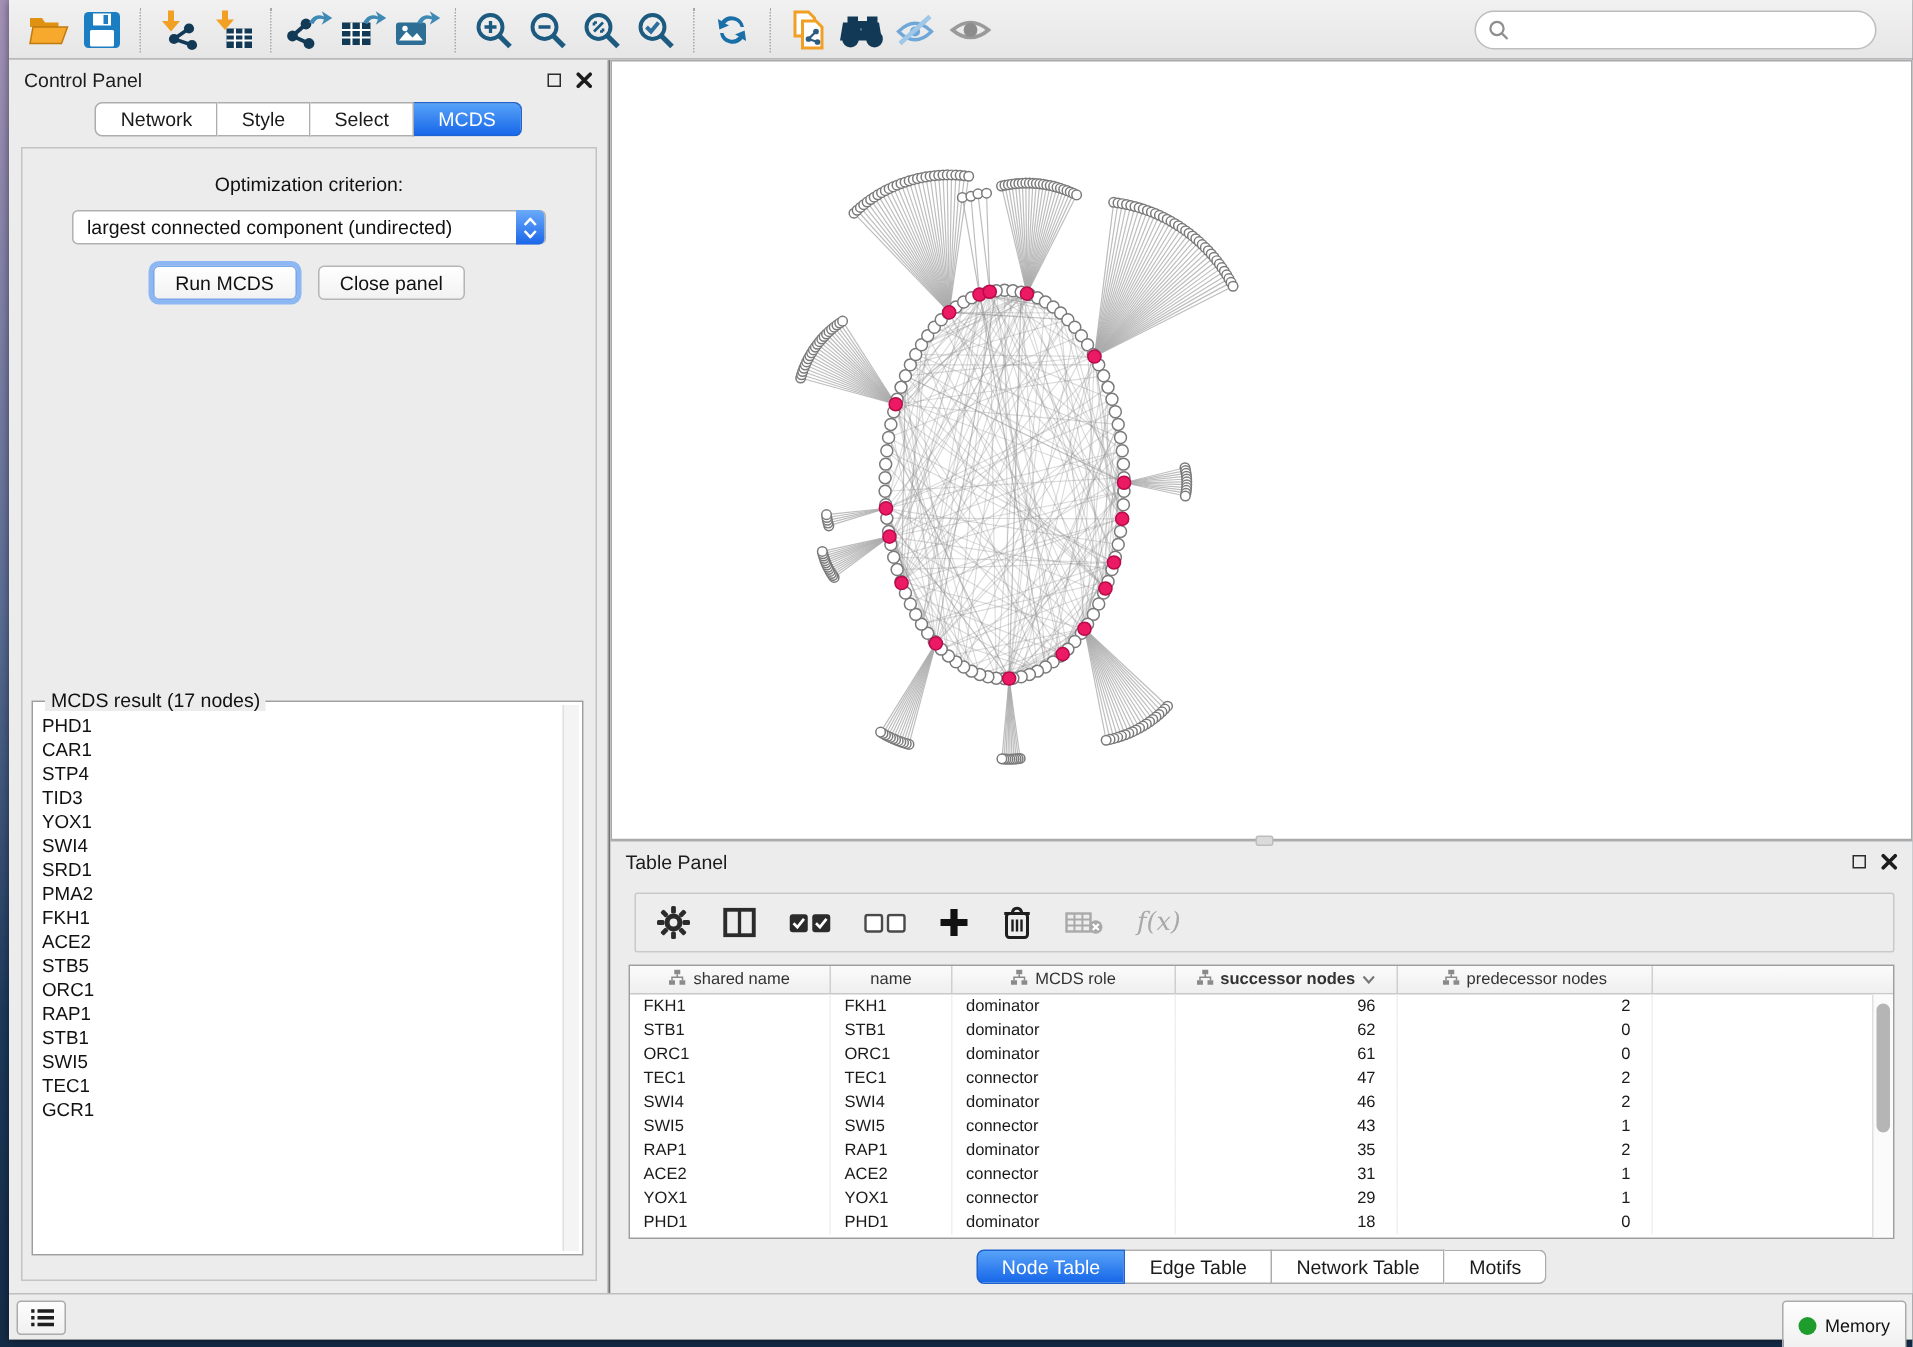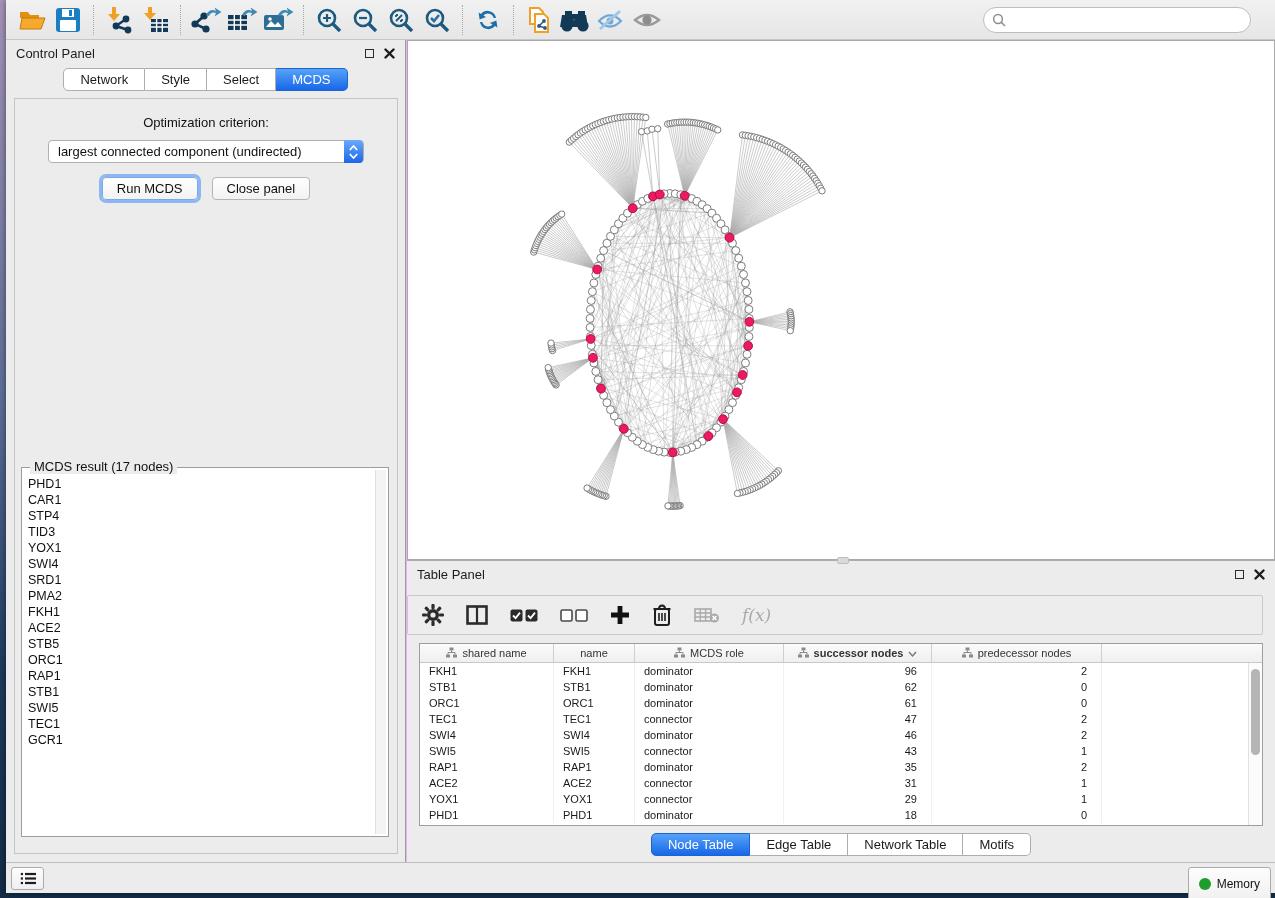--- a/index.html
+++ b/index.html
@@ -1,18 +1,18 @@
 <!DOCTYPE html>
 <html><head>
 <meta charset="utf-8">
 <style>
   * { margin:0; padding:0; box-sizing:border-box; }
   html,body { width:1275px; height:898px; overflow:hidden; }
   body { font-family:"Liberation Sans", sans-serif; background:linear-gradient(180deg,#a593b8 0%,#5c6e96 45%,#1d3a5c 75%,#142c47 100%); }
-  .window { position:absolute; left:6px; top:0; width:1269px; height:893px; background:#f0abfc; box-shadow:0 0 6px rgba(0,0,0,.5); }
+  .window { position:absolute; left:6px; top:0; width:1269px; height:893px; background:#737373; box-shadow:0 0 6px rgba(0,0,0,.5); }
 
   
   .toolbar { position:absolute; left:0; top:0; right:0; height:40px; background:linear-gradient(#f1f1f1,#e6e6e6); border-bottom:1px solid #c6c6c6; display:flex; align-items:center; padding:0 8px; }
   .tb-btn { width:36px; height:34px; display:flex; align-items:center; justify-content:center; border:none; background:transparent; border-radius:4px; }
   .tb-sep { width:1px; height:30px; margin:0 7px; border-left:1px dotted #a8a8a8; }
   .search-wrap { margin-left:auto; margin-right:16px; position:relative; }
   .search-input { width:268px; height:26px; border:1px solid #bdbdbd; border-radius:13px; background:#fff; padding:0 10px 0 28px; font-size:12px; outline:none; }
   .search-icon-pos { position:absolute; left:9px; top:6px; }
 
   
@@ -47,21 +47,21 @@
   .light { width:12px; height:12px; border-radius:50%; }
   .light.red { background:#fc5753; border:0.5px solid #df3e3a; }
   .light.yellow { background:#fdbc40; border:0.5px solid #de9b2d; }
   .light.green { background:#33c748; border:0.5px solid #1da32f; }
   .net-title { position:absolute; left:0; right:0; text-align:center; font-size:12.5px; color:#222; }
   .net-canvas { position:absolute; left:0; right:0; top:26px; bottom:0; background:#fff; overflow:hidden; }
 
   
   .table-panel { position:absolute; left:0; right:0; top:520px; bottom:0; background:#ececec; border-top:1px solid #adadad; }
   .tp-splitter { position:absolute; top:-4px; left:430px; width:12px; height:7px; background:#dadada; border:1px solid #bdbdbd; border-radius:2px; }
-  .tp-toolbar { position:absolute; left:0; right:12px; top:34px; height:40px; background:#ededed; border:1px solid #c9c9c9; border-radius:2px; display:flex; align-items:center; padding:0 14px; gap:22px; }
+  .tp-toolbar { position:absolute; left:16px; right:12px; top:34px; height:40px; background:#ededed; border:1px solid #c9c9c9; border-radius:2px; display:flex; align-items:center; padding:0 14px; gap:22px; }
   .tp-tool { border:none; background:transparent; display:flex; align-items:center; justify-content:center; height:30px; }
   .fx-label { font-family:"DejaVu Serif", serif; font-style:italic; font-size:17px; color:#a9a9a9; }
   .data-table { position:absolute; left:12px; right:12px; top:82px; height:183px; border:1px solid #9e9e9e; background:#fff; }
   .dt-header { display:flex; height:19px; background:linear-gradient(#fbfbfb,#efefef); border-bottom:1px solid #c8c8c8; }
   .dt-hcell { display:flex; align-items:center; justify-content:center; gap:5px; font-size:11px; color:#333; border-right:1px solid #cfcfcf; overflow:hidden; }
   .dt-hcell.filler { border-right:none; flex:1; }
   .dt-body { position:absolute; left:0; right:14px; top:19px; bottom:0; overflow:hidden; }
   .dt-row { display:flex; height:16px; }
   .dt-cell { font-size:11px; color:#1a1a1a; line-height:16px; border-right:1px solid #f0f0f0; overflow:hidden; white-space:nowrap; }
   .dt-cell.txt { padding-left:9px; }

